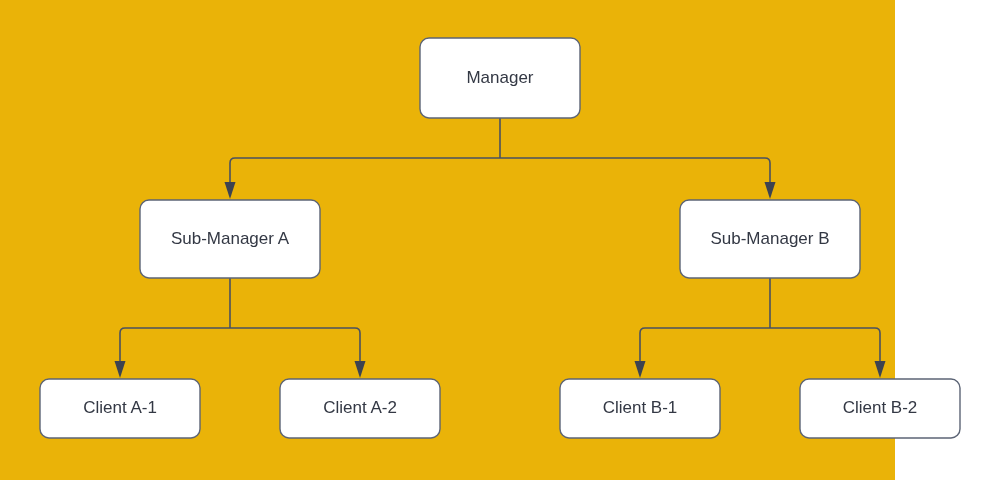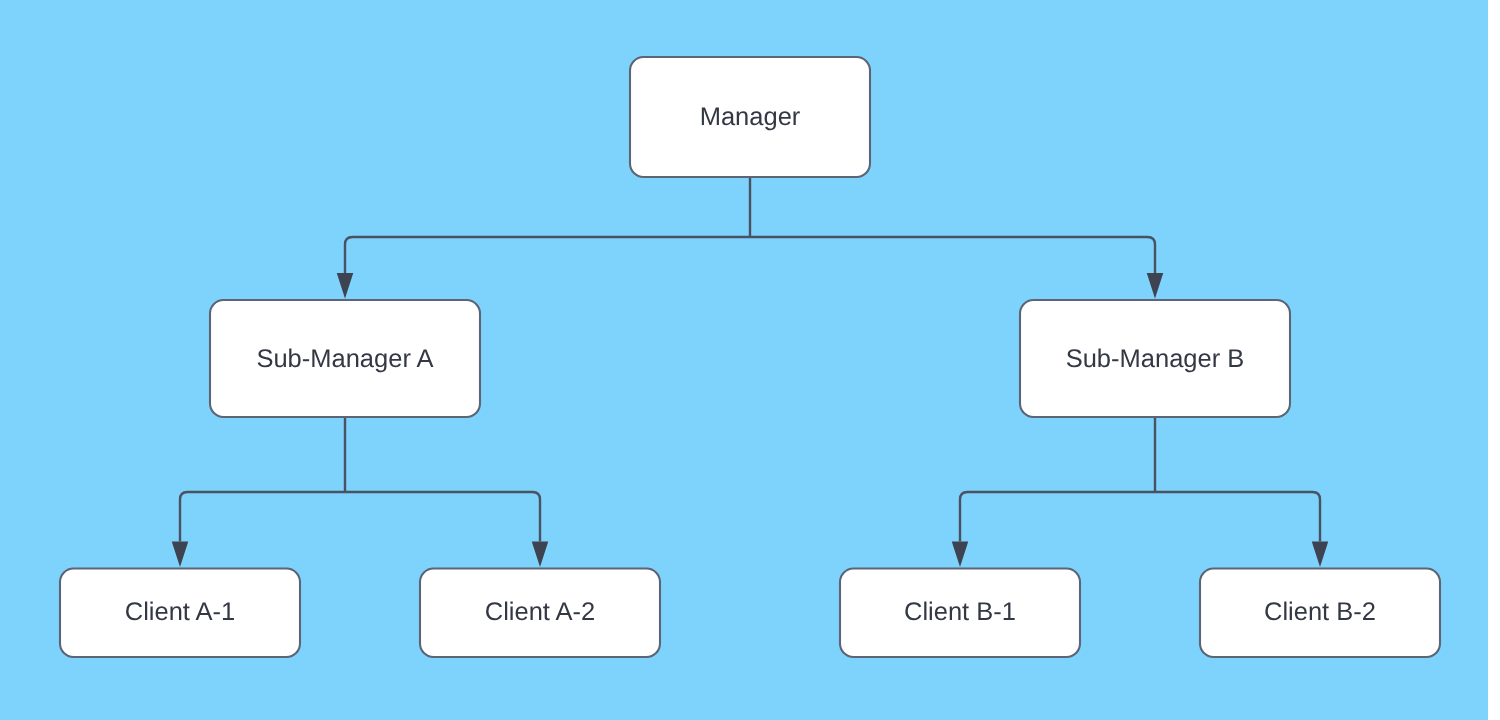--- a/index.html
+++ b/index.html
@@ -8,23 +8,23 @@
     background: #ffffff;
   }
   body {
     width: 1000px;
     height: 480px;
     overflow: hidden;
     font-family: "Liberation Sans", sans-serif;
   }
   #diagram-canvas {
     position: relative;
-    width: 992px;
+    width: 895px;
     height: 480px;
-    background: #7dd3fc;
+    background: #eab308;
   }
   #diagram-svg {
     position: absolute;
     top: 0;
     left: 0;
     width: 1000px;
     height: 480px;
   }
   .node-box {
     fill: #ffffff;

